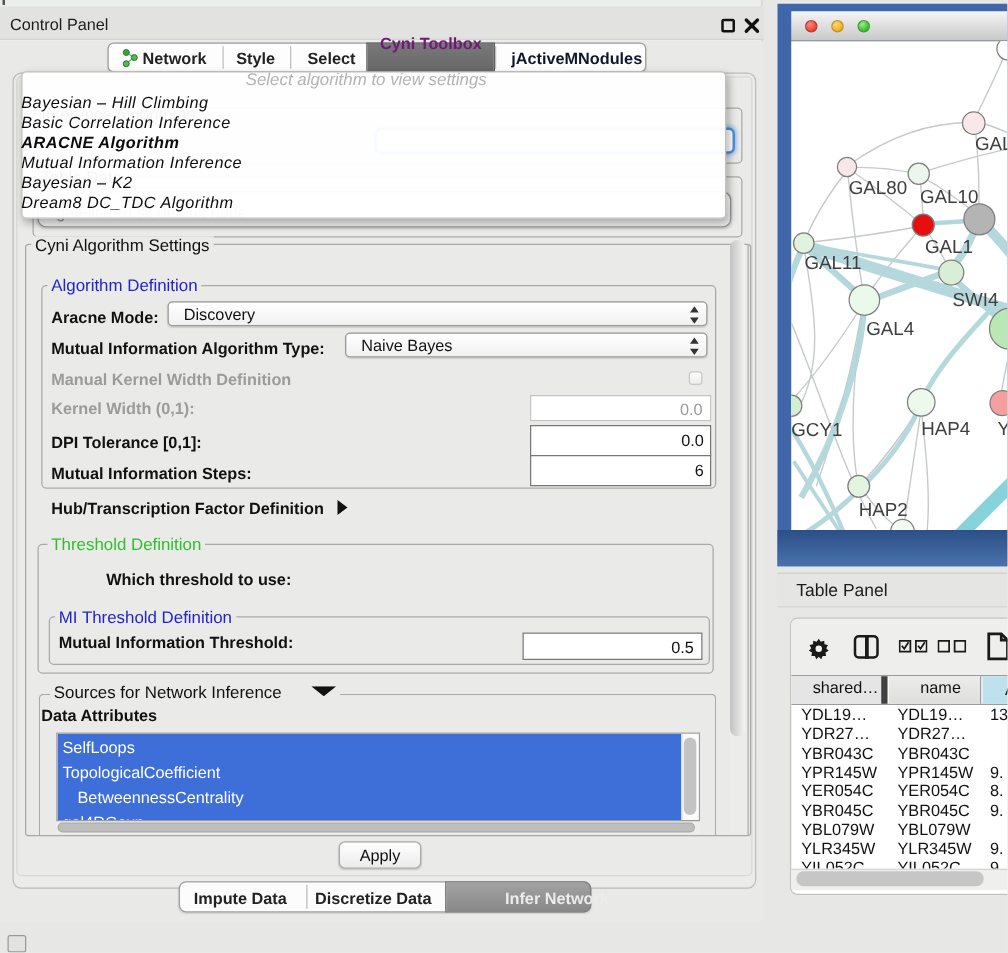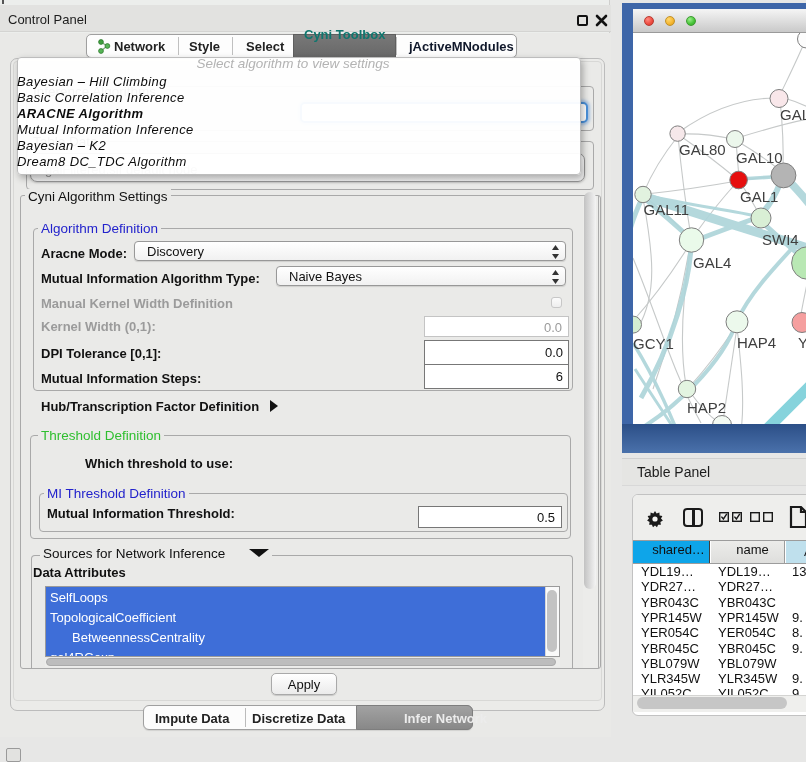--- a/index.html
+++ b/index.html
@@ -39,21 +39,21 @@
   <div class="abs" style="left:396px;top:37px;width:1px;height:18px;background:#c0c0c0;"></div>
   <svg class="abs" style="left:97px;top:39px;" width="14" height="15" viewBox="0 0 14 15">
     <path d="M4 3 L10 7 M10 7 L4 12" stroke="#7ea87e" stroke-width="1.2"></path>
     <circle cx="4" cy="3" r="2.4" fill="#3fa03f" stroke="#2c7a2c" stroke-width="0.8"></circle>
     <circle cx="10.4" cy="7" r="2.4" fill="#57b557" stroke="#2c7a2c" stroke-width="0.8"></circle>
     <circle cx="4" cy="12" r="2.4" fill="#57b557" stroke="#2c7a2c" stroke-width="0.8"></circle>
   </svg>
   <div class="abs b" style="left:114px;top:39px;color:#222;">Network</div>
   <div class="abs b" style="left:189px;top:39px;color:#222;">Style</div>
   <div class="abs b" style="left:246px;top:39px;color:#222;">Select</div>
-  <div class="abs b" style="left:304px;top:27px;color:#0f766e;">Cyni Toolbox</div>
+  <div class="abs b" style="left:304px;top:27px;color:#701a75;">Cyni Toolbox</div>
   <div class="abs b" style="left:409px;top:39px;color:#0f172a;">jActiveMNodules</div>
 
   <div class="abs" style="left:10px;top:58px;width:595px;height:653px;background:#ebebe9;border:1px solid #bcbcbc;border-radius:7px;"></div>
   <div class="abs" style="left:13px;top:61px;width:589px;height:640px;background:#eaeae8;border:1px solid #d8d8d6;border-radius:4px;"></div>
 
   <div class="grp" style="left:26px;top:86px;width:568px;height:45px;"></div>
   <div class="grplabel" style="left:30px;top:84px;">Inference Algorithms</div>
   <div class="abs" style="left:300px;top:102px;width:288px;height:21px;border:2.5px solid #4a90d9;border-radius:5px;background:#fff;box-shadow:0 0 3px 1.5px rgba(110,160,220,0.55);"></div>
   <div class="grp" style="left:26px;top:141px;width:568px;height:49px;"></div>
   <div class="grplabel" style="left:30px;top:134px;">Table Data</div>
@@ -131,21 +131,21 @@
     <svg width="20" height="8" viewBox="0 0 20 8" style="margin-left:20px;vertical-align:1px;">
         <path d="M0 0 L20 0 L10 8 Z" fill="#111"></path>
       </svg>
   </div>
   <div class="abs b" style="left:33px;top:565px;">Data Attributes</div>
 
   <div class="abs" style="left:45px;top:586px;width:515px;height:71px;background:#fff;border:1px solid #9a9a9a;overflow:hidden;">
     <div style="position:absolute;left:0;top:0;width:501px;height:160px;background:#3e6ed8;color:#fff;">
       <div style="padding:3px 0 0 4px;height:20px;">SelfLoops</div>
       <div style="padding:3px 0 0 4px;height:20px;">TopologicalCoefficient</div>
-      <div style="padding:3px 0 0 4px;height:20px;margin-left:22px;">BetweennessCentrality</div>
+      <div style="padding:3px 0 0 16px;height:20px;">BetweennessCentrality</div>
       <div style="padding:3px 0 0 4px;height:20px;">gal4RGexp</div>
     </div>
     <div style="position:absolute;right:0;top:0;width:14px;height:71px;background:#fafafa;border-left:1px solid #d8d8d8;"></div>
     <div style="position:absolute;right:2px;top:3px;width:10px;height:62px;background:#c3c3c3;border-radius:5px;"></div>
   </div>
 
   <div class="abs" style="left:45px;top:658px;width:515px;height:9px;background:#ededeb;"></div>
   <div class="abs" style="left:46px;top:658px;width:510px;height:8px;background:#bdbdbd;border:1px solid #aaa;border-radius:4px;"></div>
 
   <div class="abs" style="left:583px;top:196px;width:16px;height:472px;background:#ececea;border-right:1px solid #ababab;"></div>
@@ -283,21 +283,21 @@
   <svg style="position:absolute;left:117px;top:17px;" width="23" height="11" viewBox="0 0 23 11">
     <rect x="0.7" y="0.7" width="8.6" height="8.6" fill="none" stroke="#1a1a1a" stroke-width="1.4"></rect>
     <rect x="13.7" y="0.7" width="8.6" height="8.6" fill="none" stroke="#1a1a1a" stroke-width="1.4"></rect>
   </svg>
   <svg style="position:absolute;left:156px;top:10px;" width="20" height="24" viewBox="0 0 20 24">
     <path d="M2 2 L12 2 L17 7 L17 22 L2 22 Z" fill="none" stroke="#1a1a1a" stroke-width="2.2"></path>
     <path d="M12 2 L12 7 L17 7" fill="none" stroke="#1a1a1a" stroke-width="2.2"></path>
   </svg>
 
   <div style="position:absolute;left:0;top:45px;width:180px;height:24px;border-top:1px solid #9c9c9c;border-bottom:1px solid #9c9c9c;">
-    <div style="position:absolute;left:0;top:0;width:77px;height:22px;background:#0ea5e9;border-right:1px solid #404040;text-align:center;padding-left:15px;padding-top:1px;">shared…</div>
+    <div style="position:absolute;left:0;top:0;width:77px;height:22px;background:#e5e5e5;border-right:5px solid #404040;text-align:center;padding-left:15px;padding-top:1px;">shared…</div>
     <div style="position:absolute;left:78px;top:0;width:74px;height:22px;background:linear-gradient(#ececea,#dededc);border-right:1px solid #9c9c9c;text-align:center;padding-left:10px;padding-top:1px;">name</div>
     <div style="position:absolute;left:153px;top:0;width:27px;height:22px;background:#bfe0ed;padding-top:3px;padding-left:18px;">A</div>
   </div>
 
   <div style="position:absolute;left:0;top:67px;width:180px;height:133px;overflow:hidden;line-height:15.3px;">
     <div>
         <span style="position:absolute;left:8px;top:2px;">YDL19…</span>
         <span style="position:absolute;left:85px;top:2px;">YDL19…</span>
         <span style="position:absolute;left:159px;top:2px;">13</span>
       </div>

